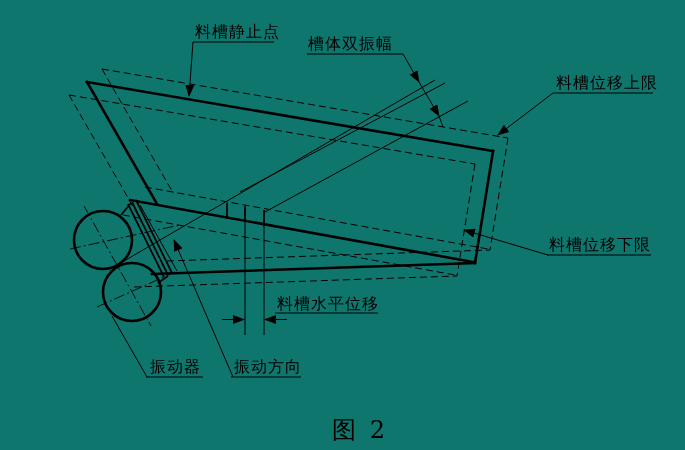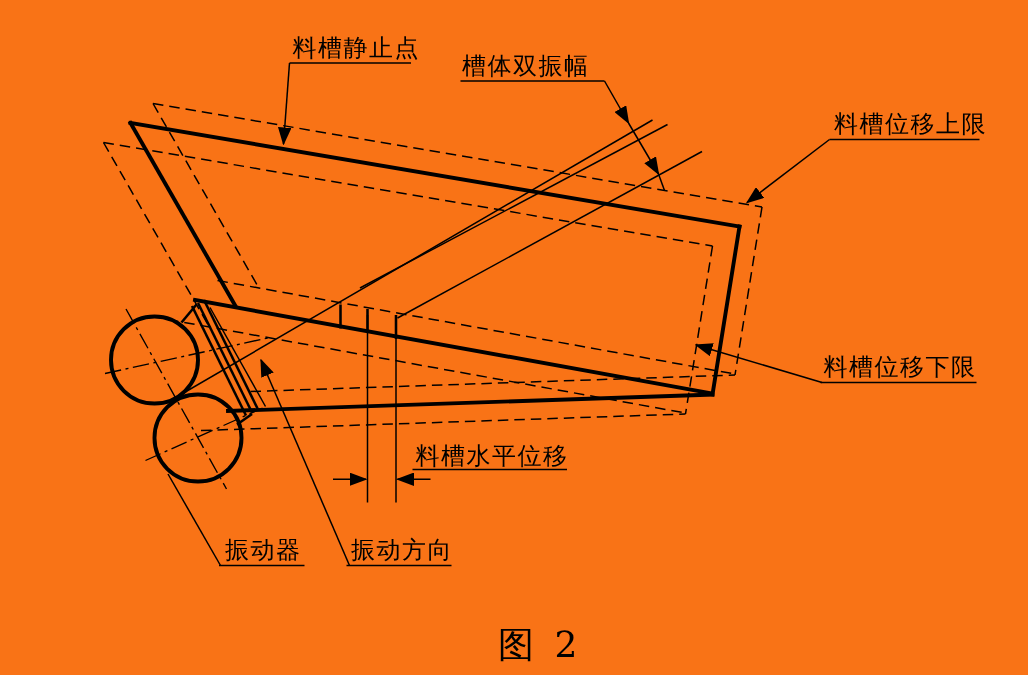--- a/index.html
+++ b/index.html
@@ -1,16 +1,16 @@
 <!DOCTYPE html>
 <html><head>
 <meta charset="utf-8">
 <style>
   html,body{margin:0;padding:0;background:#ffffff;}
-  .stage{position:relative;width:685px;height:450px;background:#f97316;overflow:hidden;}
+  .stage{position:relative;width:685px;height:450px;background:#0f766e;overflow:hidden;}
   svg{display:block;}
   .tk{stroke:#000;stroke-width:2.6;fill:none;stroke-linecap:square;}
   .md{stroke:#000;stroke-width:1.7;fill:none;stroke-linecap:butt;}
   .tn{stroke:#000;stroke-width:1;fill:none;}
   .ds{stroke:#000;stroke-width:1;fill:none;stroke-dasharray:7 4;}
   .cl{stroke:#000;stroke-width:0.9;fill:none;stroke-dasharray:11 3 2 3;}
   .lbl{font-family:"DejaVu Sans",sans-serif;font-size:16px;fill:#000;letter-spacing:1px;}
   .cap{font-family:"DejaVu Serif","DejaVu Sans",serif;font-size:24px;fill:#000;letter-spacing:3px;}
 </style>
 </head>

